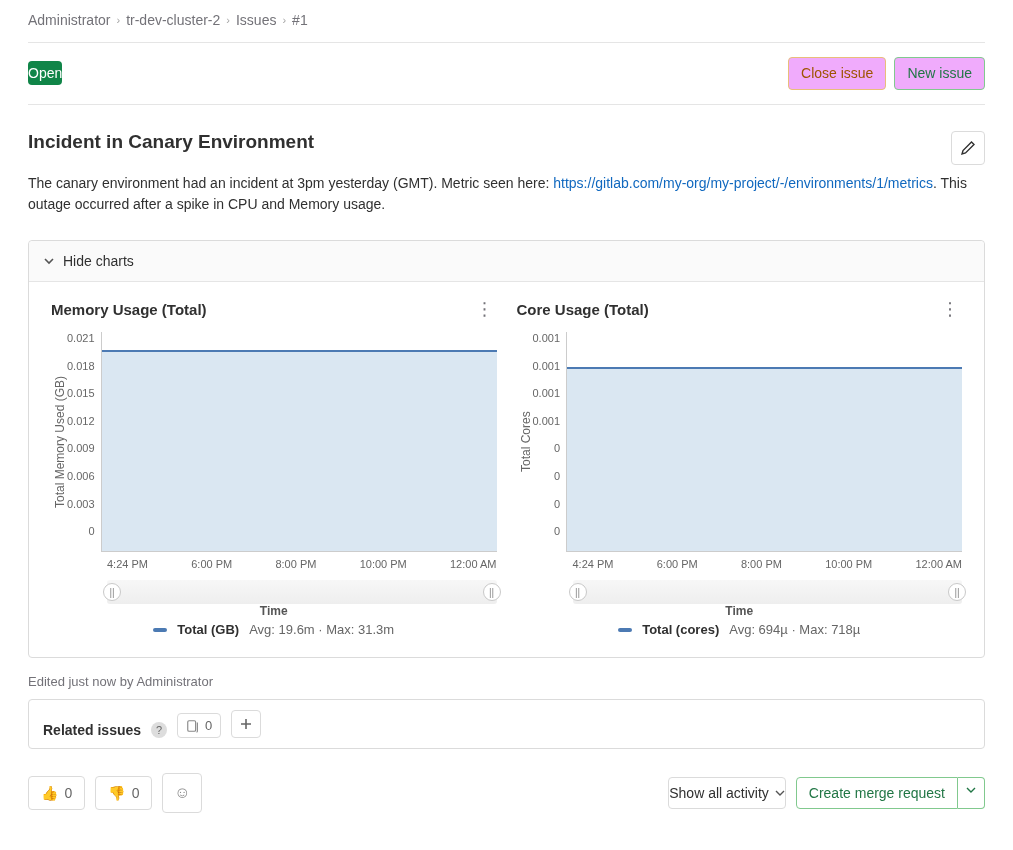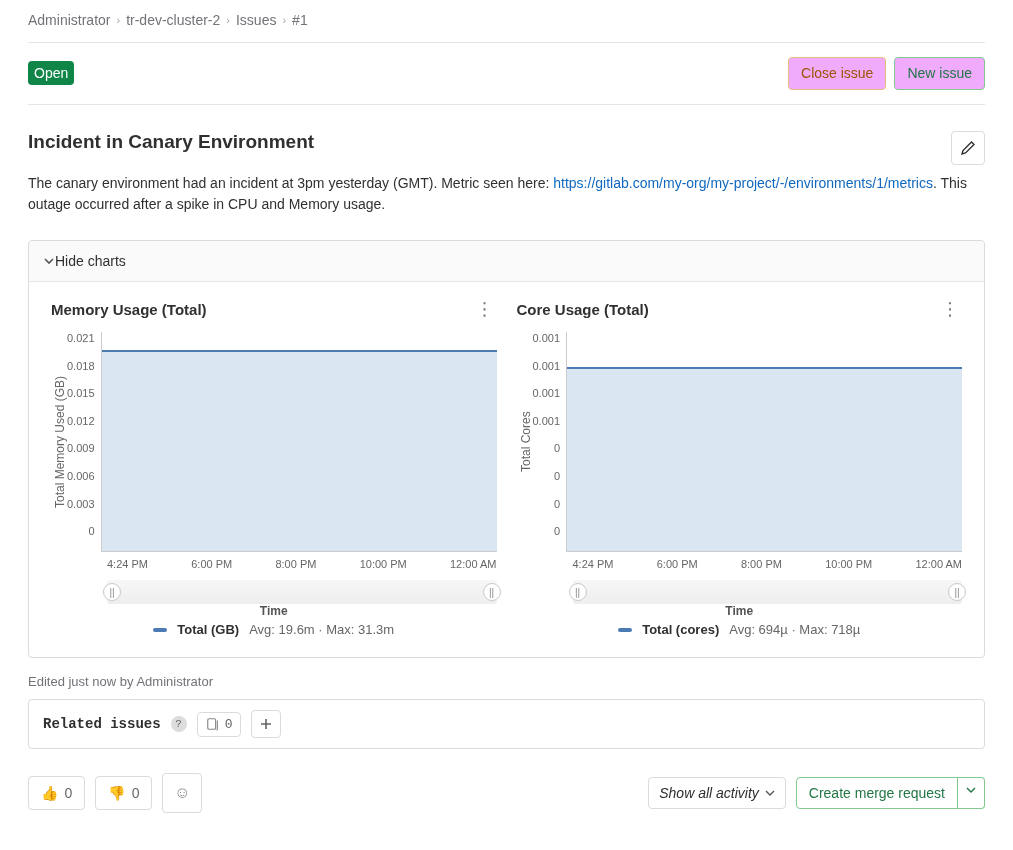--- a/index.html
+++ b/index.html
@@ -2,66 +2,66 @@
 <html><head>
 <meta charset="utf-8">
 <style>
   * { box-sizing: border-box; margin: 0; padding: 0; }
   body { font-family: -apple-system, BlinkMacSystemFont, "Segoe UI", Helvetica, Arial, sans-serif; font-size: 14px; color: #303030; background: #fff; padding: 0 28px 20px; width: 1013px; }
   a { color: #1068bf; text-decoration: none; }
   .breadcrumbs { display:flex; align-items:center; gap:6px; color:#737278; font-size:14px; padding:12px 0 14px; border-bottom:1px solid #e5e5e5; }
   .crumb { color:#737278; }
   .sep { color:#a4a4a4; font-size:11px; }
   .issue-header { display:flex; align-items:center; padding:14px 0; border-bottom:1px solid #e5e5e5; }
-  .badge-open { background:#108548; color:#fff; font-weight:500; padding:4px 6px; border-radius:4px; margin-right:10px; }
+  .badge-open { background:#108548; color:#fff; font-weight:500; padding:4px 0; border-radius:4px; margin-right:10px; }
   .opened-text { color:#737278; }
   .author-strong { color:#303030; font-weight:600; }
   .avatar { width:24px; height:24px; border-radius:50%; background:#e9fbe9; display:inline-flex; align-items:center; justify-content:center; margin:0 4px; vertical-align:middle; }
   .avatar svg { width:18px; height:18px; }
   .spacer { flex:1; }
   .btn { display:inline-flex; align-items:center; padding:7px 12px; border-radius:4px; border:1px solid #dbdbdb; background:#f0abfc; font-size:14px; cursor:pointer; line-height:1.2; }
   .btn-close { color:#9e5400; border-color:#e9be7a; }
   .btn-new { color:#217645; border-color:#81c98e; }
   .btn + .btn { margin-left:8px; }
   .title-row { display:flex; align-items:flex-start; padding:26px 0 8px; }
   h1.title { font-size:19px; font-weight:700; color:#303030; flex:1; }
   .edit-btn { width:34px; height:34px; border:1px solid #dbdbdb; border-radius:4px; display:flex; align-items:center; justify-content:center; cursor:pointer; }
   .description { color:#303030; line-height:1.55; padding-bottom:16px; }
   .charts-panel { border:1px solid #dbdbdb; border-radius:4px; margin-top:8px; }
-  .charts-head { padding:12px 14px; border-bottom:1px solid #e5e5e5; display:flex; align-items:center; cursor:pointer; background:#fafafa; border-radius:4px 4px 0 0; }
+  .charts-head { padding:12px 14px; border-bottom:1px solid #e5e5e5; display:flex; align-items:center; gap:8px; cursor:pointer; background:#fafafa; border-radius:4px 4px 0 0; }
   .charts-body { display:flex; gap:20px; padding:18px 22px 20px; }
   .chart-card { flex:1; min-width:0; }
   .chart-title-row { display:flex; align-items:center; margin-bottom:14px; }
   .chart-title { font-weight:600; font-size:15px; color:#303030; flex:1; }
   .kebab { width:24px; text-align:center; color:#737278; cursor:pointer; font-size:18px; line-height:1; }
   .plot-wrap { display:flex; height:220px; }
   .y-axis-label { writing-mode:vertical-rl; transform:rotate(180deg); font-size:12px; color:#666; text-align:center; padding-right:2px; }
   .y-ticks { display:flex; flex-direction:column; justify-content:space-between; font-size:11px; color:#666; text-align:right; padding-right:6px; height:205px; }
   .plot-area { flex:1; position:relative; border-left:1px solid #ccc; border-bottom:1px solid #ccc; }
   .plot-fill { position:absolute; left:0; right:0; bottom:0; background:#d3e3f0; opacity:.85; }
   .plot-line { position:absolute; left:0; right:0; height:2px; background:#4c7ab3; }
   .x-ticks { display:flex; justify-content:space-between; font-size:11px; color:#666; margin:6px 0 0 56px; }
   .brush { height:24px; margin:10px 0 0 56px; background:linear-gradient(to top,#eee,#f7f7f7); border-radius:3px; position:relative; }
   .brush-handle { position:absolute; top:3px; width:18px; height:18px; border-radius:50%; background:#fff; border:1px solid #c9c9c9; display:flex; align-items:center; justify-content:center; font-size:10px; color:#888; }
   .time-label { font-size:12px; font-weight:600; text-align:center; color:#555; margin-top:0; }
   .legend-row { display:flex; align-items:center; justify-content:center; gap:10px; font-size:13px; margin-top:4px; }
   .legend-swatch { width:14px; height:4px; background:#4c7ab3; border-radius:2px; }
   .legend-name { font-weight:600; }
   .legend-stats { color:#666; }
   .edited { color:#737278; font-size:13px; margin:16px 0 10px; }
-  .related-panel { border:1px solid #dbdbdb; border-radius:4px; padding:10px 14px; display:flex; align-items:center; gap:10px;font-family:Liberation Mono, monospace; }
+  .related-panel { border:1px solid #dbdbdb; border-radius:4px; padding:10px 14px; display:flex; align-items:flex-end; gap:10px; }
   .related-title { font-weight:600; }
   .help-icon { width:16px;height:16px;border-radius:50%;background:#ddd;color:#666;font-size:11px;display:inline-flex;align-items:center;justify-content:center; }
   .count-pill { border:1px solid #dbdbdb; border-radius:4px; padding:4px 8px; display:flex; align-items:center; gap:5px; font-size:13px; color:#666; }
   .add-btn { border:1px solid #dbdbdb; border-radius:4px; width:30px; height:28px; display:flex; align-items:center; justify-content:center; cursor:pointer; color:#666; }
   .footer-row { display:flex; align-items:center; gap:10px; margin-top:24px; }
   .reaction { border:1px solid #dbdbdb; border-radius:4px; padding:8px 12px; display:flex; align-items:center; gap:6px; cursor:pointer; }
   .reaction-count { color:#666; font-size:14px; }
   .emoji-add { border:1px solid #dbdbdb; border-radius:4px; width:40px; height:40px; display:flex; align-items:center; justify-content:center; cursor:pointer; color:#888; font-size:16px; }
-  .activity-dd { border:1px solid #dbdbdb; border-radius:4px; padding:7px 10px; display:flex; align-items:center; gap:6px; cursor:pointer;font-style:italic; }
+  .activity-dd { border:1px solid #dbdbdb; border-radius:4px; padding:7px 0; display:flex; align-items:center; gap:6px; cursor:pointer; }
   .mr-group { display:flex; }
   .mr-btn { border:1px solid #81c98e; color:#217645; border-radius:4px 0 0 4px; padding:7px 12px; cursor:pointer; }
   .mr-caret { border:1px solid #81c98e; border-left:none; color:#217645; border-radius:0 4px 4px 0; padding:7px 8px; cursor:pointer; }
   svg { display:block; }
 </style>
 </head>
 <body>
 
 <nav class="breadcrumbs">
   <span class="crumb">Administrator</span>

